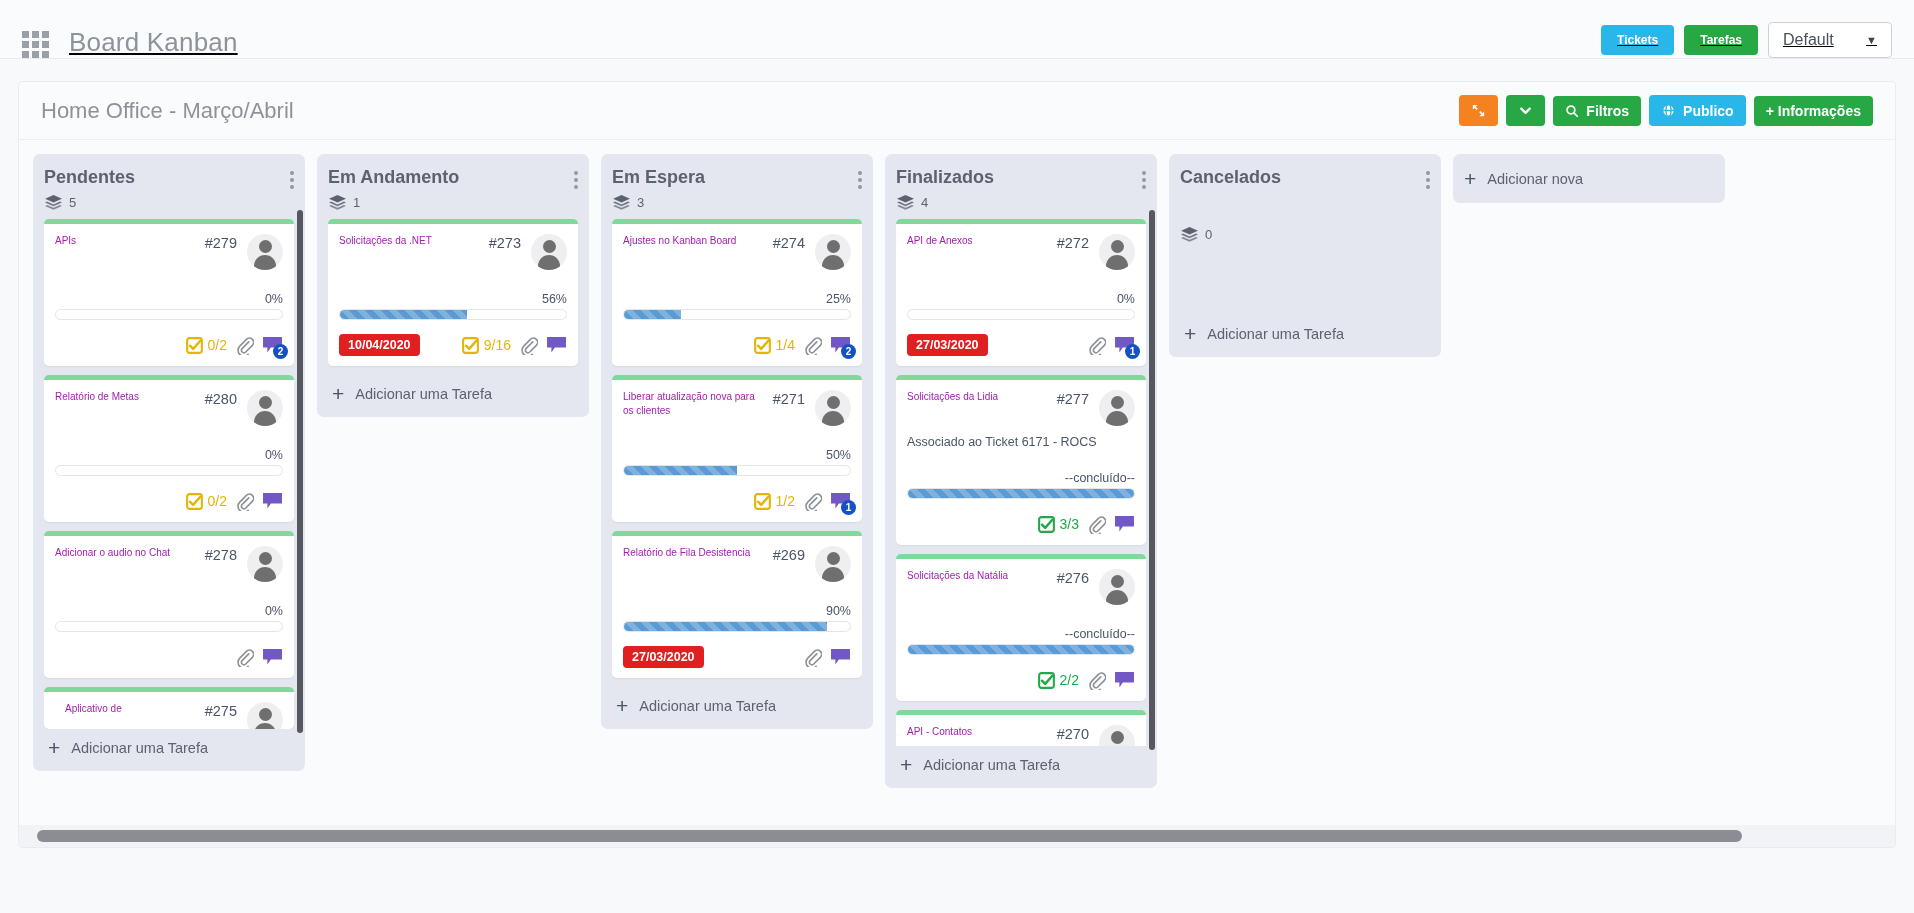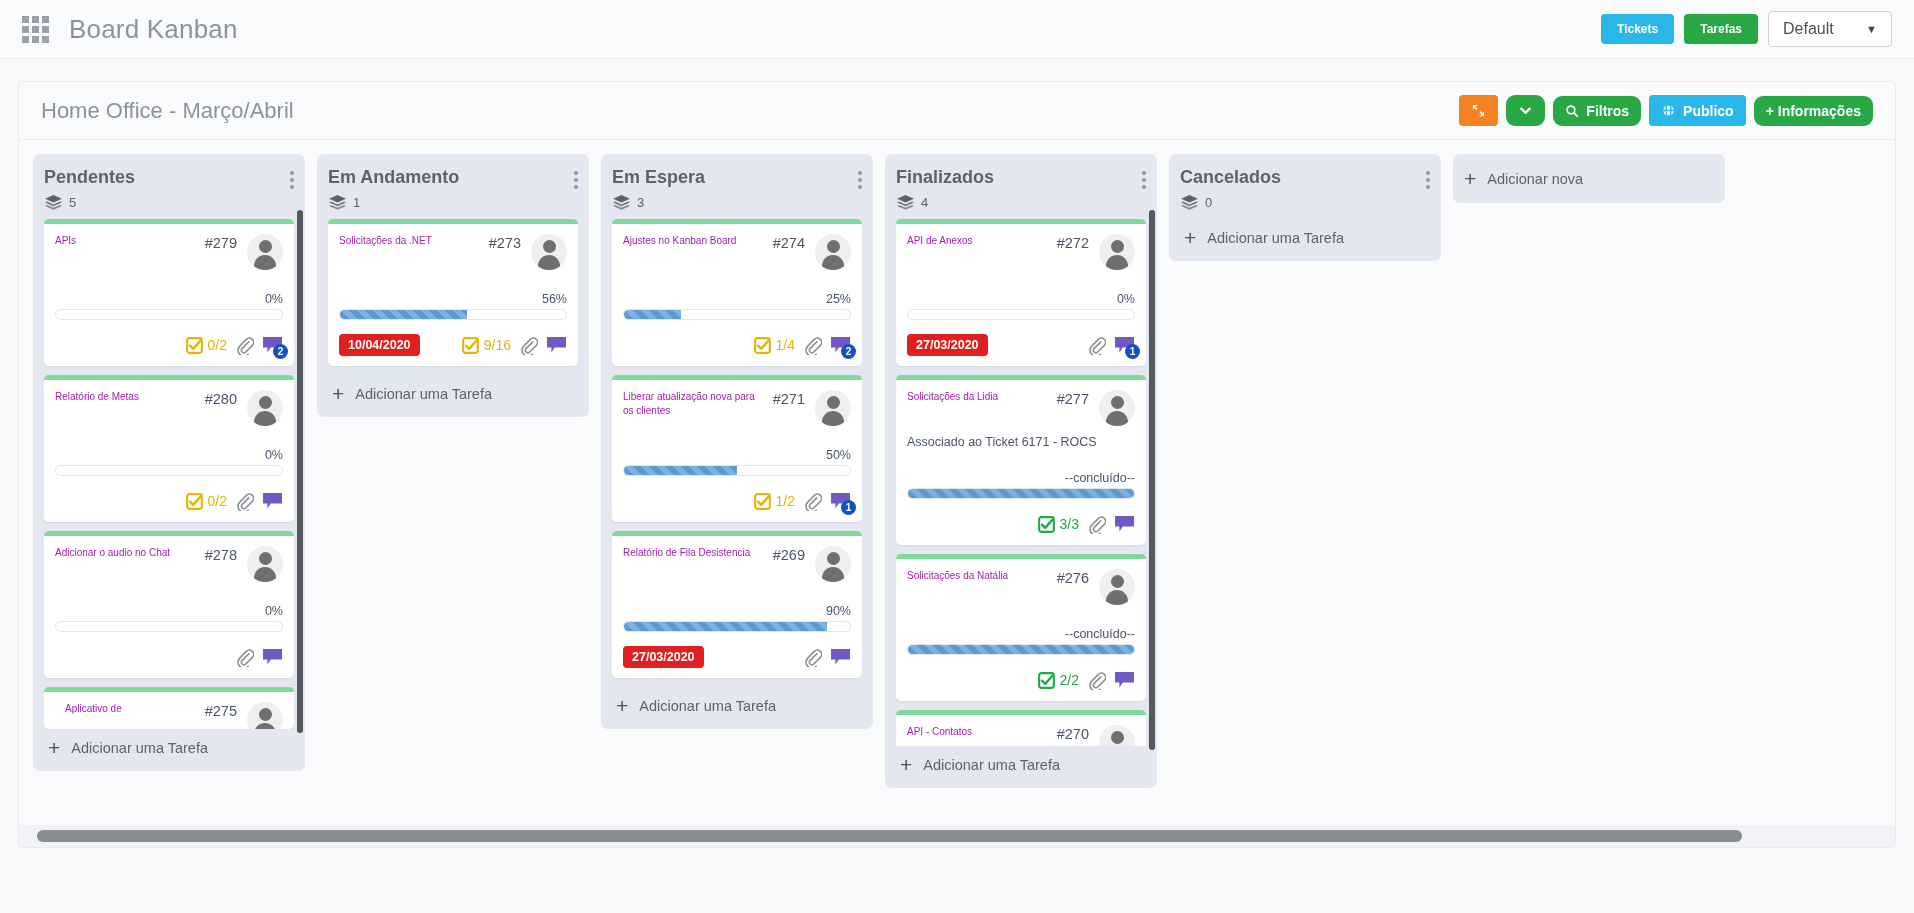--- a/index.html
+++ b/index.html
@@ -9,23 +9,24 @@
     font-family: "Liberation Sans", sans-serif;
     overflow: hidden;
   }
 
   
   .topbar {
     height: 59px;
     background: #fafbfc;
     border-bottom: 1px solid #e8eaee;
     display: flex;
-    align-items: center;
+    align-items: flex-end;
     padding: 0 22px;
     position: relative;
+    text-decoration: underline;
   }
   .grid-icon { display: grid; grid-template-columns: repeat(3, 7px); grid-gap: 3px; margin-right: 20px; }
   .grid-icon i { width: 7px; height: 7px; background: #9aa0a8; display: block; }
   .app-title { font-size: 26px; color: #8d939b; font-weight: 400; letter-spacing: .2px; }
   .topbar-right { margin-left: auto; display: flex; align-items: center; gap: 10px; }
   .btn { border: none; border-radius: 4px; color: #fff; font-size: 12px;
          font-weight: bold; padding: 9px 16px; cursor: pointer; line-height: 1;
          font-family: "Liberation Sans", sans-serif; }
   .btn-cyan { background: #29b6e8; }
   .btn-green { background: #28a745; }
@@ -49,21 +50,21 @@
   .board-head {
     height: 58px; display: flex; align-items: center; padding: 0 22px;
     border-bottom: 1px solid #eceef1;
   }
   .board-title { font-size: 22px; color: #8d939b; }
   .board-tools { margin-left: auto; display: flex; align-items: center; gap: 8px; }
   .tool { border: none; border-radius: 4px; color: #fff; font-size: 14px; font-weight: bold;
           padding: 8px 12px; display: flex; align-items: center; gap: 7px; cursor: pointer;
           line-height: 1; font-family: "Liberation Sans", sans-serif; }
   .tool.orange { background: #f58220; }
-  .tool.green  { background: #28a745; border-radius: 9px; }
+  .tool.green  { background: #28a745; }
   .tool.cyan   { background: #29b6e8; }
   .tool svg { display: block; }
 
   
   .columns-wrap {
     display: flex; align-items: flex-start; gap: 12px;
     padding: 14px 0 0 14px;
     height: 654px;
     overflow: hidden;
   }
@@ -692,21 +693,21 @@
               </div>
             </div>
           </div>
         </div>
         <div class="add-task">
           <span class="plus">+</span>
           <span>Adicionar uma Tarefa</span>
         </div>
         <div class="col-scroll"></div>
       </div>
-      <div class="column" style="height: auto;">
+      <div class="column" style="height: auto; gap: 32px;">
         <div class="col-head">
           <div class="col-name">Cancelados</div>
           <div class="col-dots">
             <i></i>
             <i></i>
             <i></i>
           </div>
         </div>
         <div class="col-count">
           <span class="stack-icon">

